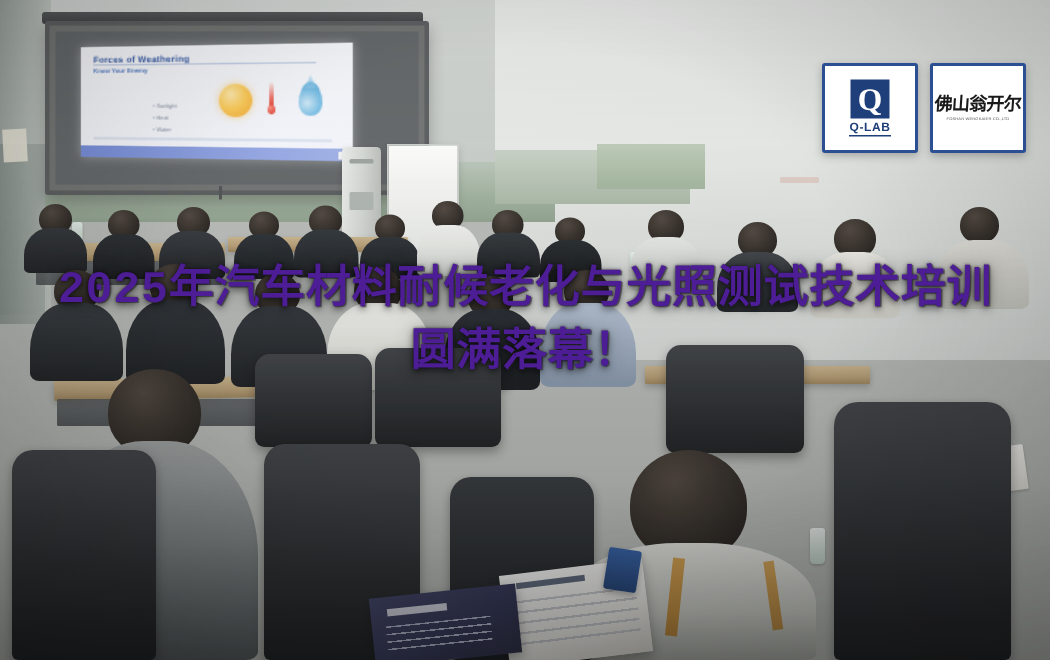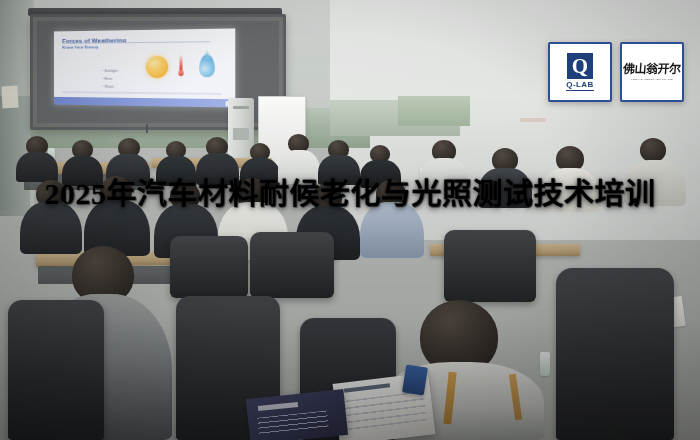--- a/index.html
+++ b/index.html
@@ -265,22 +265,22 @@
   .itk-tag{
     font-size:3.4px;color:#333;letter-spacing:.1px;margin-top:2px;white-space:nowrap;
   }
 
   
   .headline{
     position:absolute;left:0;right:0;top:176px;z-index:45;text-align:center;
     padding:0 10px;
   }
   .headline .ln{
-    color:#000000;font-weight:bold;letter-spacing:.5px;line-height:1.2;
-    font-family:Liberation Serif, serif;
+    color:#4c1d95;font-weight:bold;letter-spacing:.5px;line-height:1.2;
+    font-family:Liberation Mono, monospace;
     text-shadow:
       0 0 2px rgba(0,0,0,.55),
       0 2px 5px rgba(0,0,0,.55),
       0 0 12px rgba(0,0,0,.35),
       1px 1px 0 rgba(60,60,60,.5);
   }
   .ln1{font-size:30px;}
   .ln2{font-size:30px;margin-top:6px;}
 </style>
 </head>
@@ -493,15 +493,16 @@
         <div class="cn-cal">佛山翁开尔</div>
         <div class="cn-en">FOSHAN WENGKAIER CO.,LTD</div>
       </div>
     </div>
 
 
   </div>
 
   <div class="headline">
     <div class="ln ln1">2025年汽车材料耐候老化与光照测试技术培训</div>
+    <div class="ln ln2">圆满落幕！</div>
   </div>
 
 </div>
 
 </body></html>

